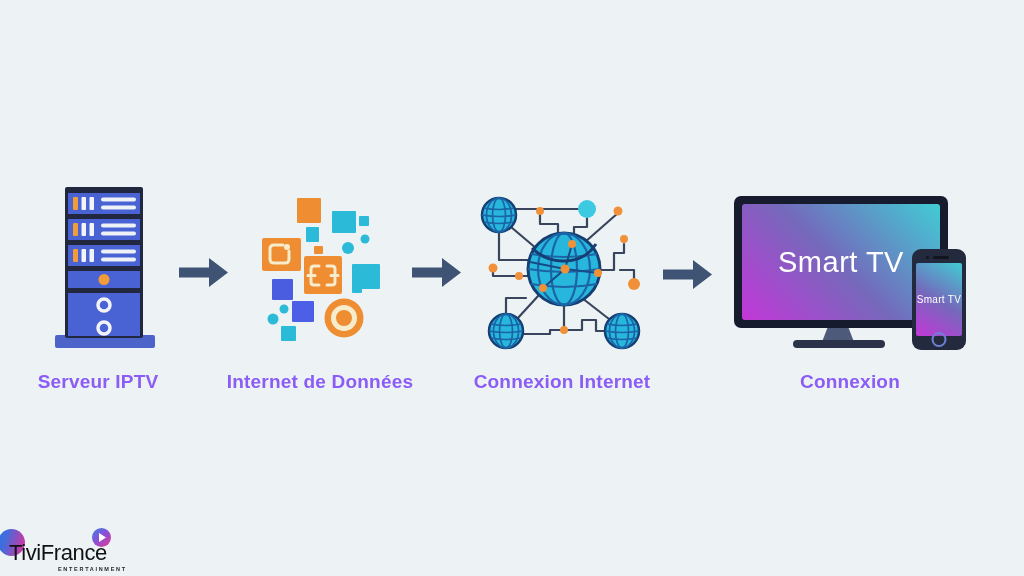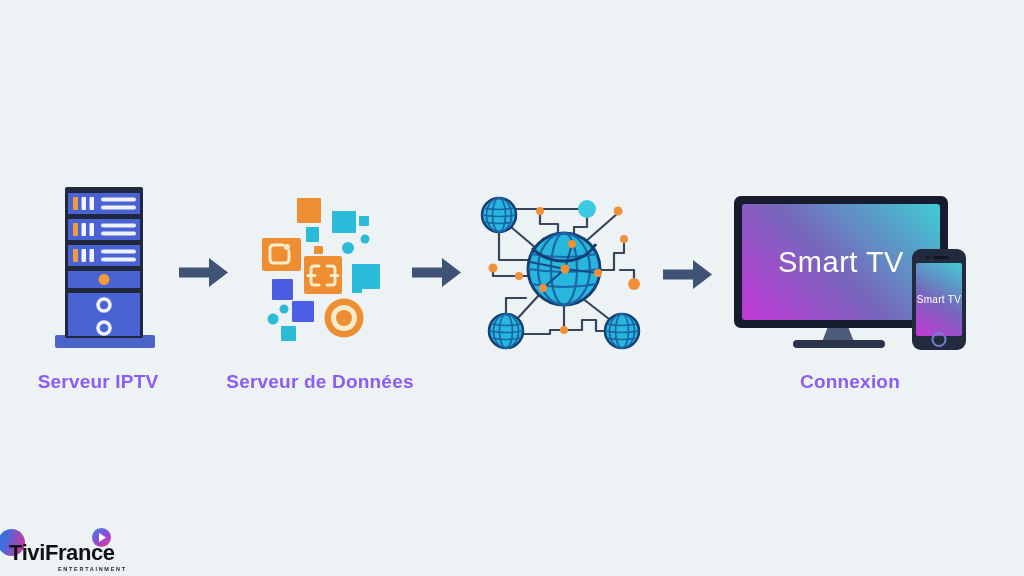--- a/index.html
+++ b/index.html
@@ -50,21 +50,21 @@
   }
 
   
   .logo{position:absolute;left:0;top:518px;width:150px;height:58px;}
   .logo-bgcircle{
     position:absolute;left:-2px;top:11px;width:27px;height:27px;border-radius:50%;
     background:linear-gradient(105deg,#3b6fdf 25%,#c23ba8 85%);z-index:0;
   }
   .logo-brand{
     position:absolute;left:9px;top:24px;z-index:1;
-    font-size:22px;font-weight:700;color:#101114;letter-spacing:-0.4px;line-height:1;
+    font-size:22px;font-weight:400;color:#101114;letter-spacing:-0.4px;line-height:1;
   }
   .logo-sub{
     position:absolute;left:58px;top:48px;z-index:1;
     font-size:5.5px;font-weight:700;letter-spacing:1.7px;color:#26262a;
   }
   .logo-play{
     position:absolute;left:92px;top:10px;width:19px;height:19px;border-radius:50%;z-index:1;
     background:linear-gradient(140deg,#3b82e6 0%,#8a4fd8 48%,#e8388e 100%);
   }
   .logo-play-tri{
@@ -146,21 +146,21 @@
       <rect x="97" y="92" width="10" height="9" rx="1" fill="#2bbad7"></rect>
       <rect x="17" y="87" width="21" height="21" rx="1" fill="#4a5ce0"></rect>
       <rect x="37" y="109" width="22" height="21" rx="1" fill="#4c5fe6"></rect>
       <circle cx="29" cy="117" r="4.5" fill="#2bbad7"></circle>
       <circle cx="18" cy="127" r="5.5" fill="#2bbad7"></circle>
       <rect x="26" y="134" width="15" height="15" rx="1" fill="#2bbad7"></rect>
 
       <circle cx="89" cy="126" r="19.5" fill="#ef8d33"></circle>
       <circle cx="89" cy="126" r="10.5" fill="none" stroke="#f7eccb" stroke-width="5"></circle>
     </svg>
-    <div class="step-label">Serveur de Données</div>
+    <div class="step-label">Internet de Données</div>
   </div>
 
   <svg class="arrow" style="left:412px;top:257px;" viewBox="0 0 50 31">
     <path d="M0,10.5 H30 V1 L49,15.5 L30,30 V20.5 H0 Z" fill="#3f5474"></path>
   </svg>
 
   <div class="step" style="left:480px;width:164px;">
     <svg class="abs" style="left:-10px;top:-1px;" width="185" height="170" viewBox="0 0 185 170">
 
       <g fill="none" stroke="#39455c" stroke-width="2.2" stroke-linejoin="round" stroke-linecap="round">
@@ -238,20 +238,21 @@
         <circle cx="164" cy="102" r="6"></circle>
         <circle cx="23" cy="86" r="4.5"></circle>
         <circle cx="49" cy="94" r="4"></circle>
         <circle cx="94" cy="148" r="4"></circle>
         <circle cx="102" cy="62" r="4"></circle>
         <circle cx="95" cy="87" r="4.5"></circle>
         <circle cx="128" cy="91" r="4"></circle>
         <circle cx="73" cy="106" r="4"></circle>
       </g>
     </svg>
+    <div class="step-label">Connexion Internet</div>
   </div>
 
   <svg class="arrow" style="left:663px;top:259px;" viewBox="0 0 50 31">
     <path d="M0,10.5 H30 V1 L49,15.5 L30,30 V20.5 H0 Z" fill="#3f5474"></path>
   </svg>
 
   <div class="step" style="left:734px;width:232px;">
     <div>
       <div class="tv-neck"></div>
       <div class="tv-base"></div>

